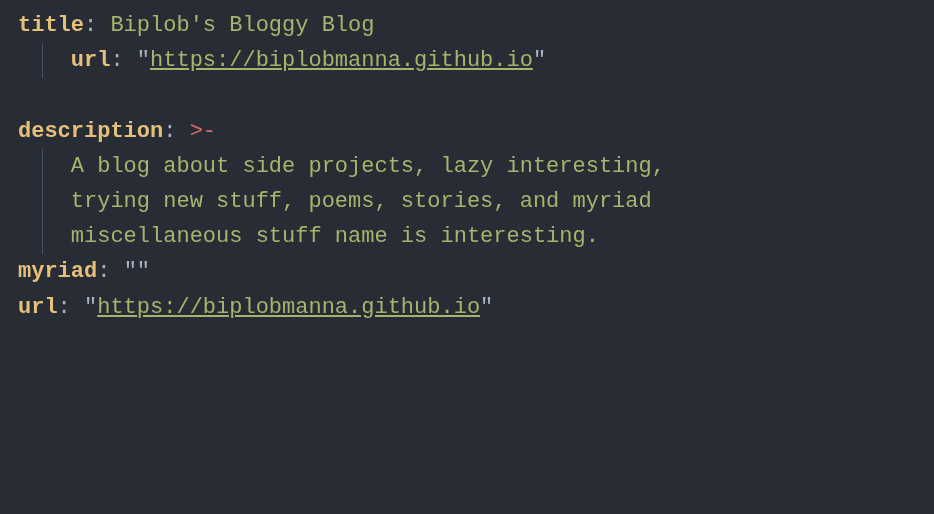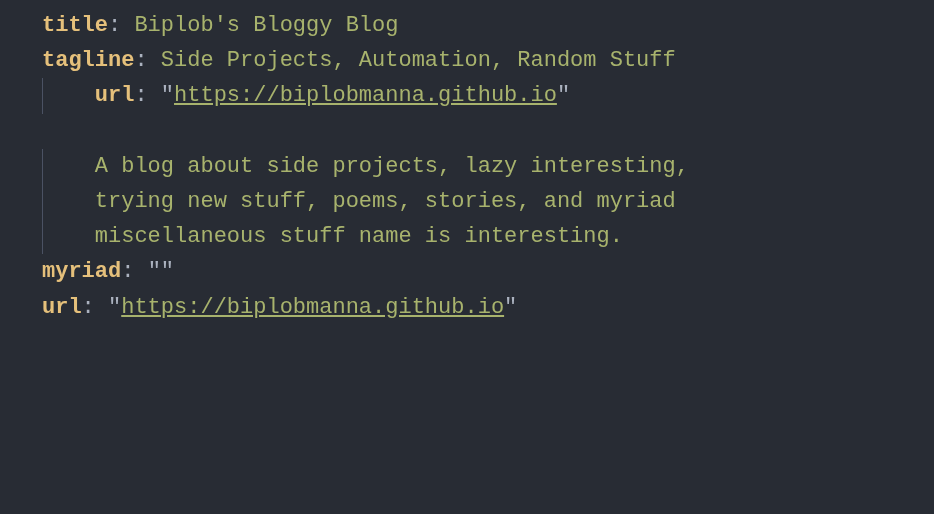--- a/index.html
+++ b/index.html
@@ -14,21 +14,20 @@
       line-height: 1.6;
       padding: 8px 18px;
       color: #abb2bf;
       width: 934px;
       height: 514px;
       overflow: hidden;
     }
     .line {
       white-space: pre;
       position: relative;
-      margin-left: 24px;
     }
     .key {
       color: #e5c07b;
       font-weight: bold;
     }
     .colon {
       color: #abb2bf;
     }
     .value {
       color: #a8b36d;
@@ -58,31 +57,31 @@
     .indented-block {
       position: relative;
     }
   </style>
 </head>
 <body>
 
 <div>
   <div class="line"><span class="key">title</span><span class="colon">: </span><span class="value">Biplob's Bloggy Blog</span></div>
 
-  <div class="line"><span class="key">tagline</span><span class="colon">: </span><span class="value">Side Projects, Automation, Random Stuff</span></div>
 
 
   <div class="indented-block">
     <div class="guide-line"></div>
 
     <div class="line">    <span class="key">url</span><span class="colon">: </span><span class="quote">"</span><span class="url-text">https://biplobmanna.github.io</span><span class="quote">"</span></div>
   </div>
 
   <div class="line">&nbsp;</div>
 
+  <div class="line"><span class="key">description</span><span class="colon">: </span><span class="block-scalar">&gt;-</span></div>
 
   <div class="indented-block">
     <div class="guide-line"></div>
     <div class="line">    <span class="description-text">A blog about side projects, lazy interesting,</span></div>
 
     <div class="line">    <span class="description-text">trying new stuff, poems, stories, and myriad</span></div>
 
     <div class="line">    <span class="description-text">miscellaneous stuff name is interesting.</span></div>
   </div>
 

